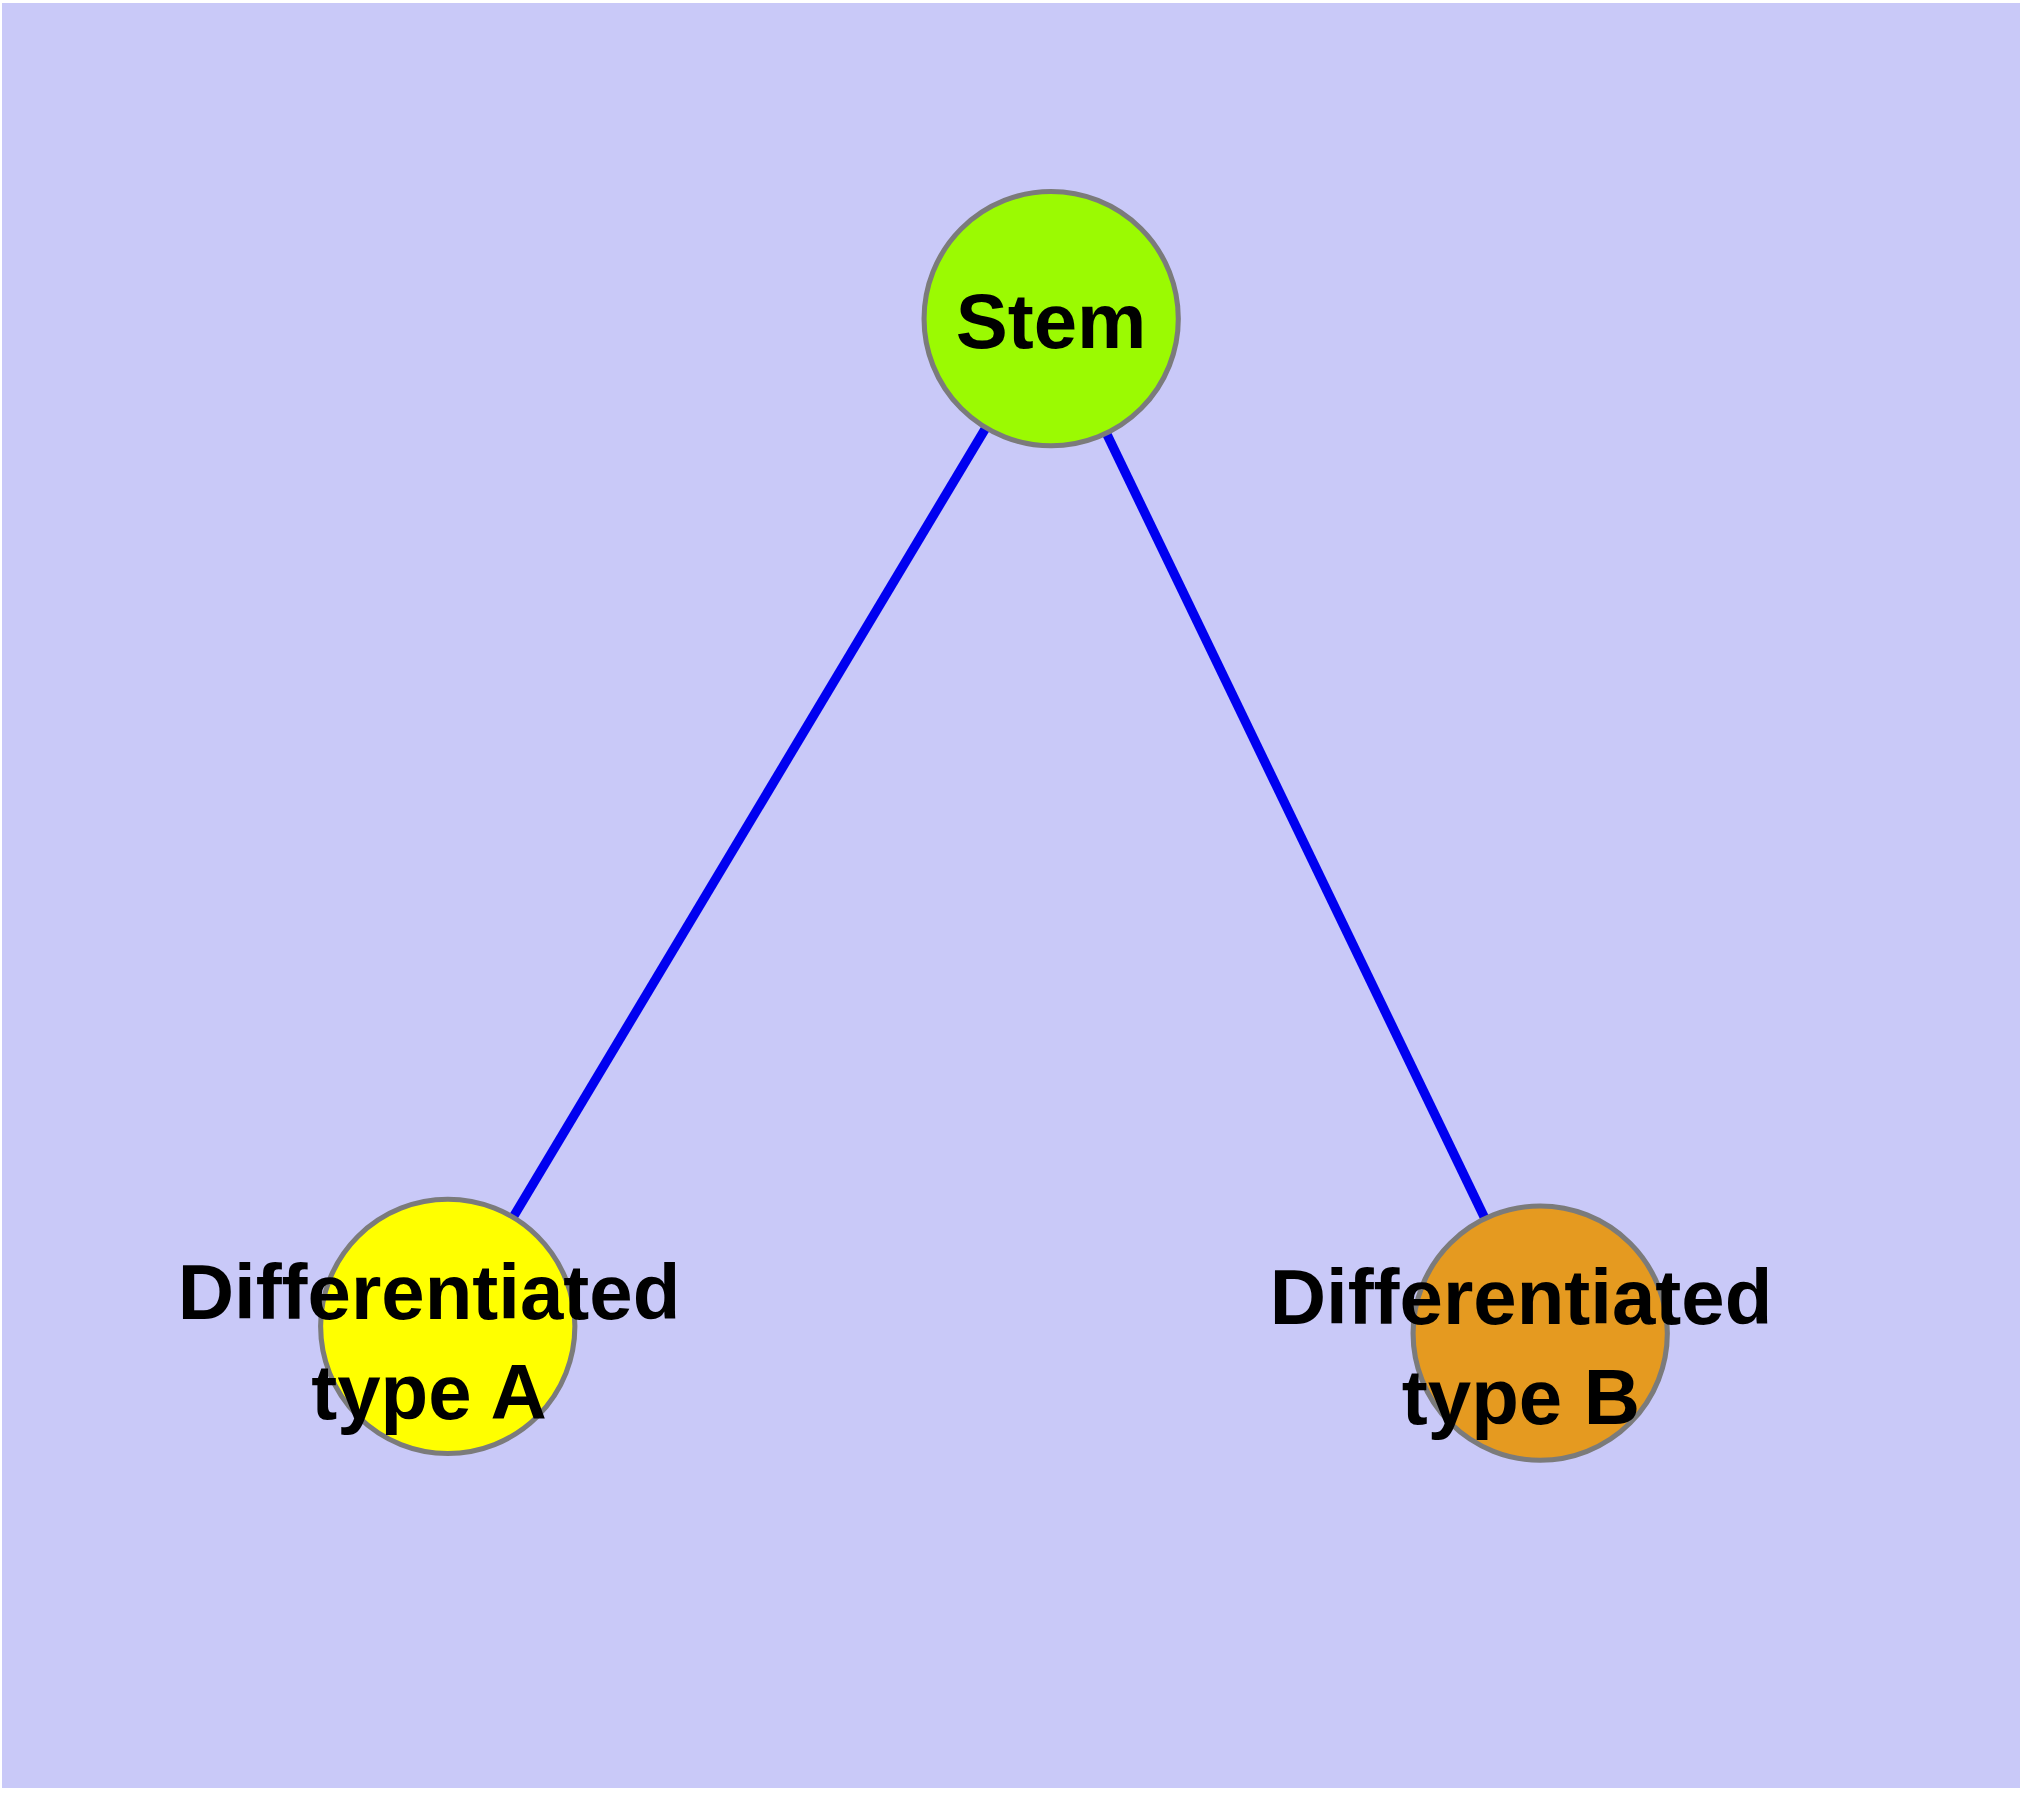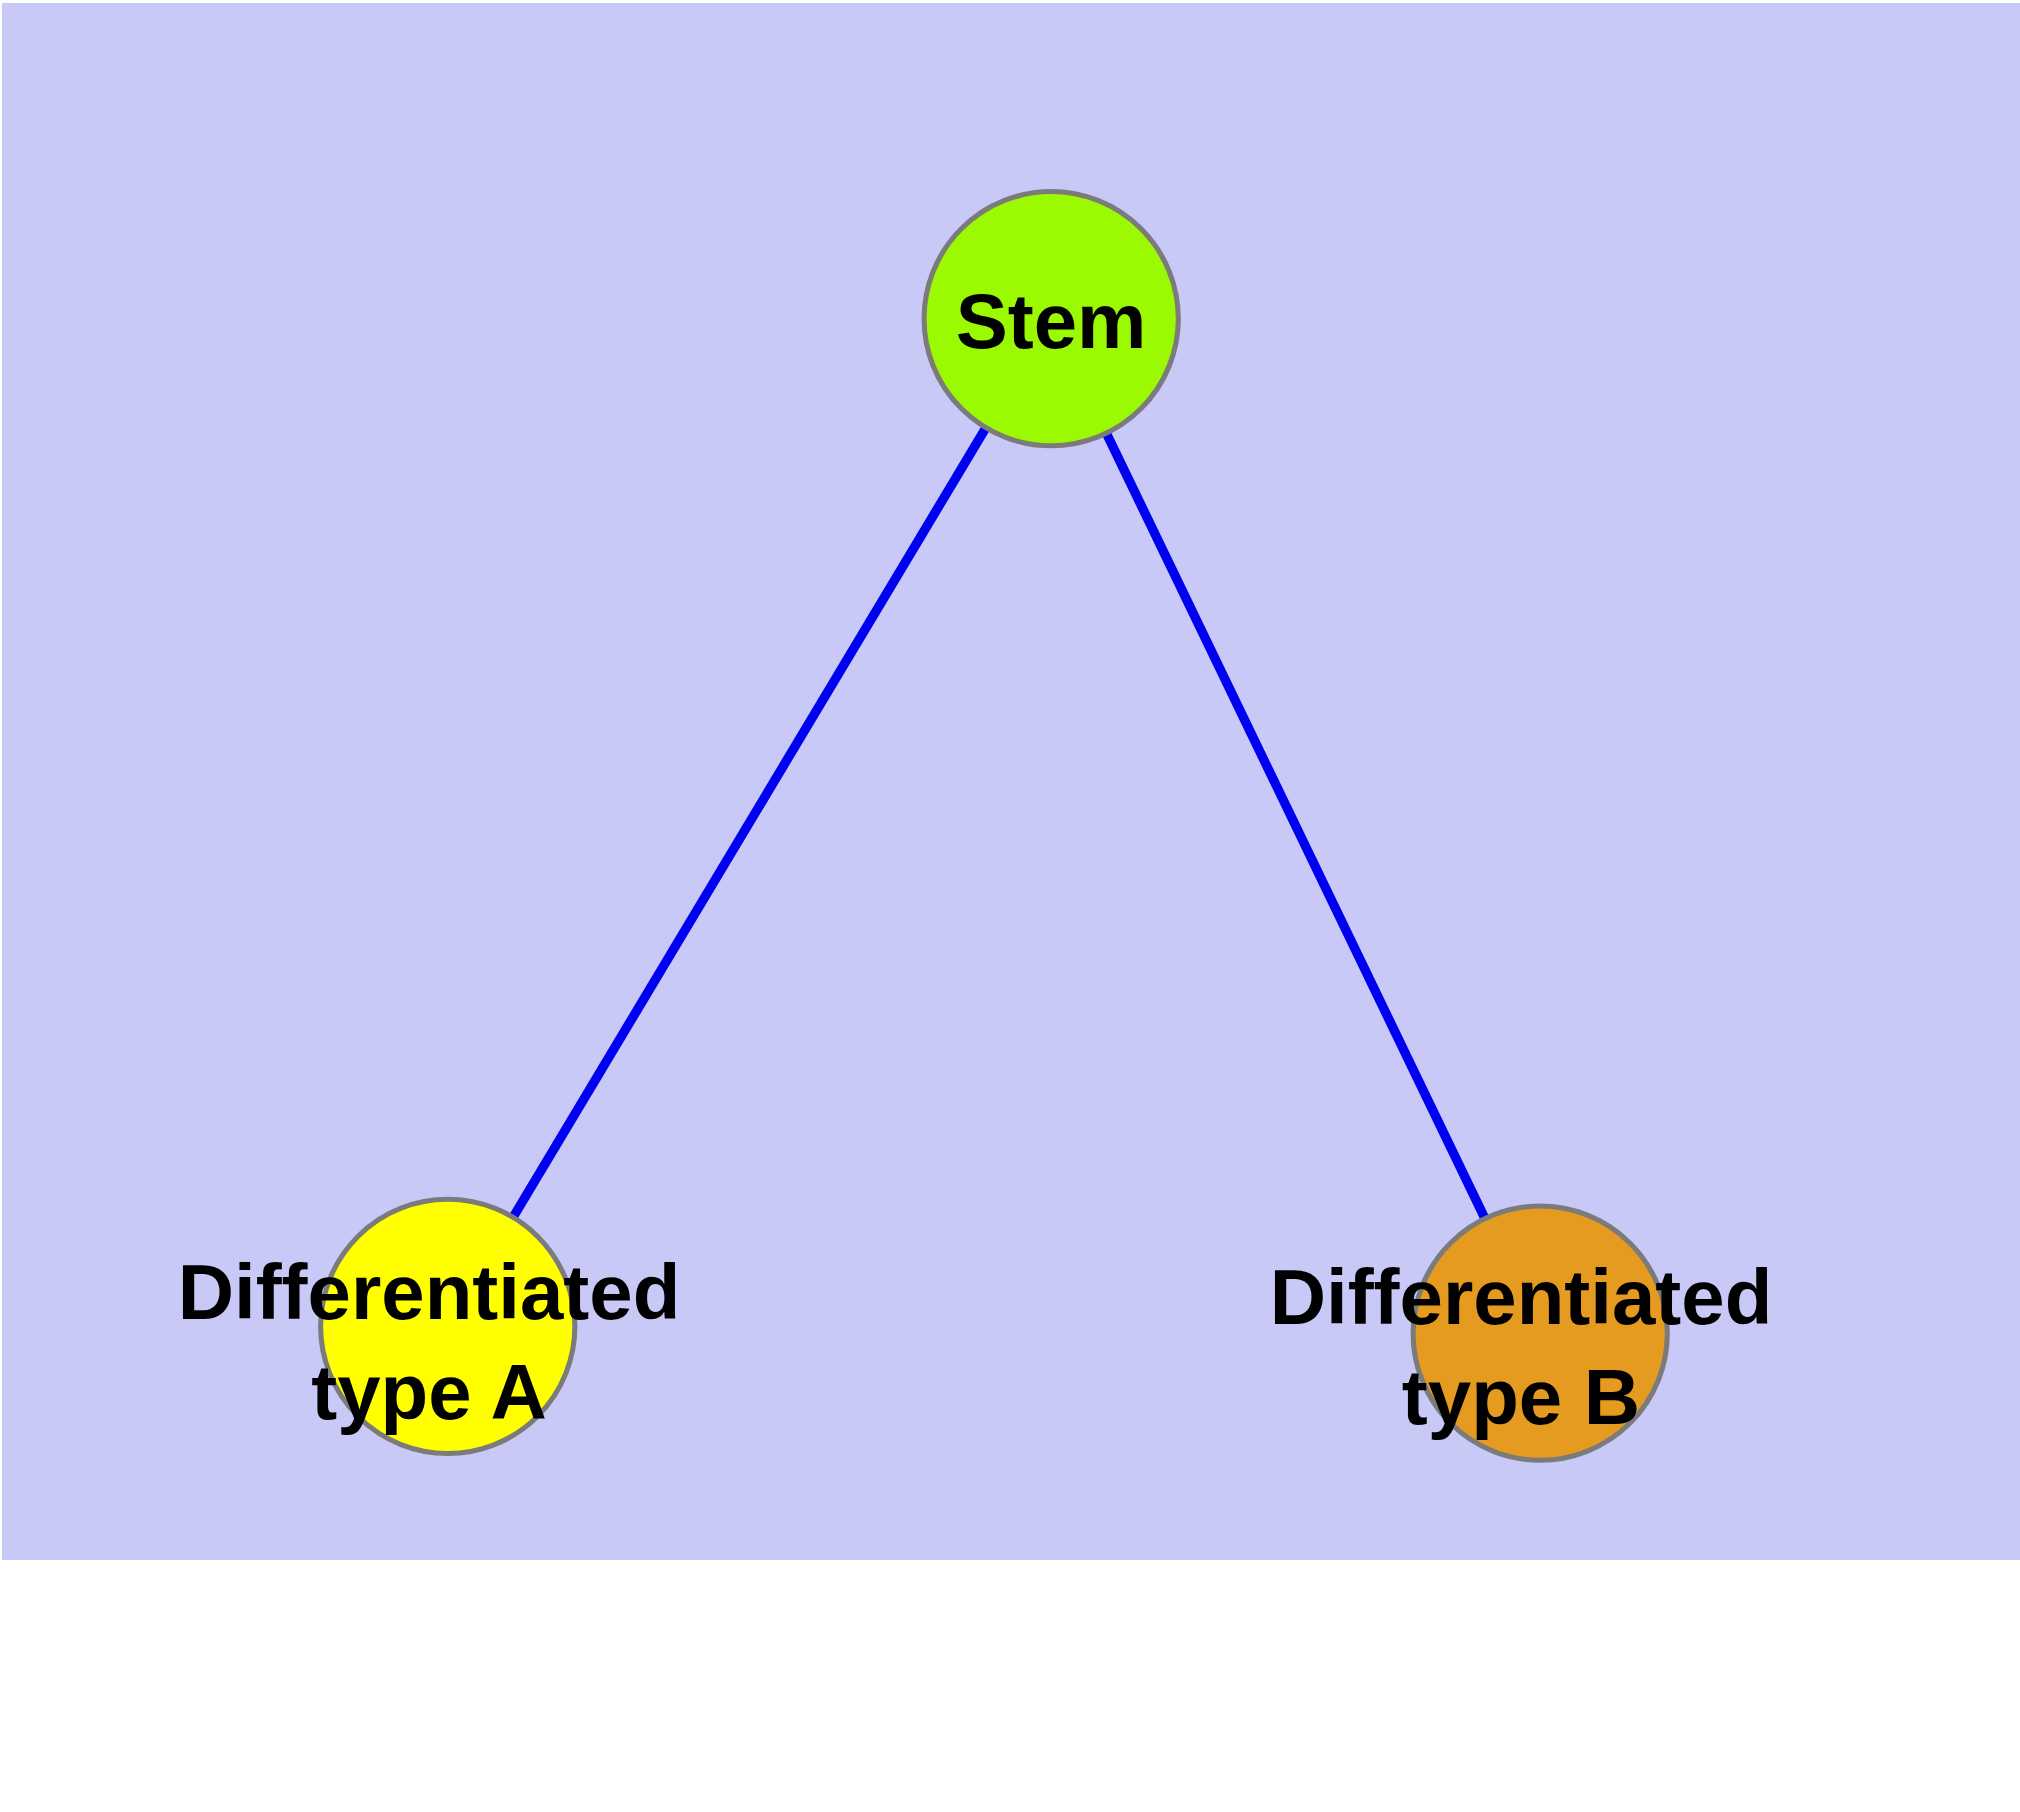--- a/index.html
+++ b/index.html
@@ -3,21 +3,21 @@
 <meta charset="utf-8">
 <style>
   html, body {
     margin: 0;
     padding: 0;
     background: #ffffff;
   }
   .canvas {
     position: relative;
     width: 2021px;
-    height: 1560px;
+    height: 1788px;
     overflow: hidden;
     font-family: "Liberation Sans", sans-serif;
     text-decoration: underline;
   }
   .edge-layer {
     position: absolute;
     left: 0;
     top: 0;
     display: block;
   }

